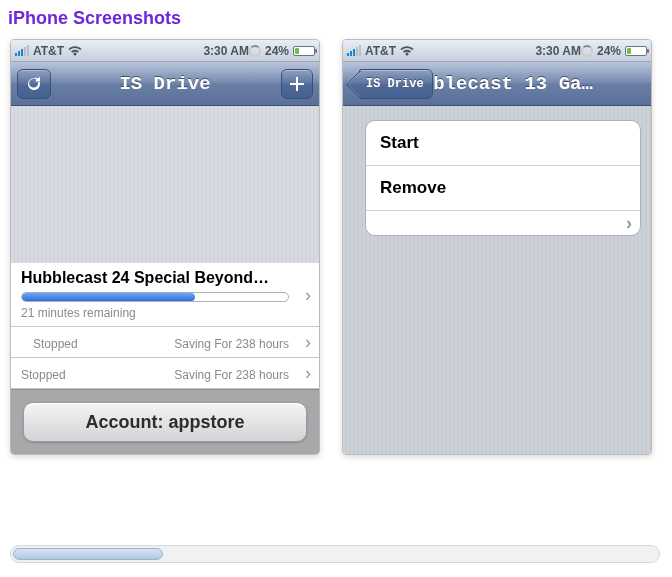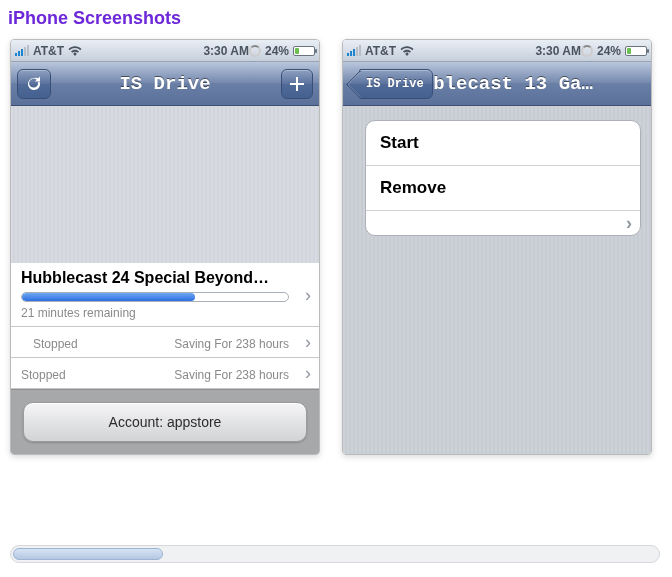--- a/index.html
+++ b/index.html
@@ -148,21 +148,21 @@
     position:absolute;left:0;top:0;bottom:0;width:65%;
     background:linear-gradient(#6ea7f2,#2d6ee0);border-radius:5px;
   }
   .account-region {
     background:#a7a8aa;padding:12px;border-top:1px solid #8d8e90;
   }
   .account-btn {
     width:100%;height:40px;border-radius:10px;
     background:linear-gradient(#f5f5f6,#d2d3d5);
     border:1px solid #9a9b9e;
-    font-size:14px;font-weight:normal;color:#2c2c2e;
+    font-size:18px;font-weight:bold;color:#2c2c2e;
     box-shadow: inset 0 1px 0 #fff, 0 1px 2px rgba(0,0,0,0.2);
   }
   
   .group {
     background:#fff;border:1px solid #acb0b6;border-radius:10px;overflow:hidden;margin-left:12px;
   }
   .group .grow {
     padding:12px 30px 12px 14px;position:relative;
     font-size:17px;font-weight:bold;color:#000;
     border-bottom:1px solid #d0d2d6;

